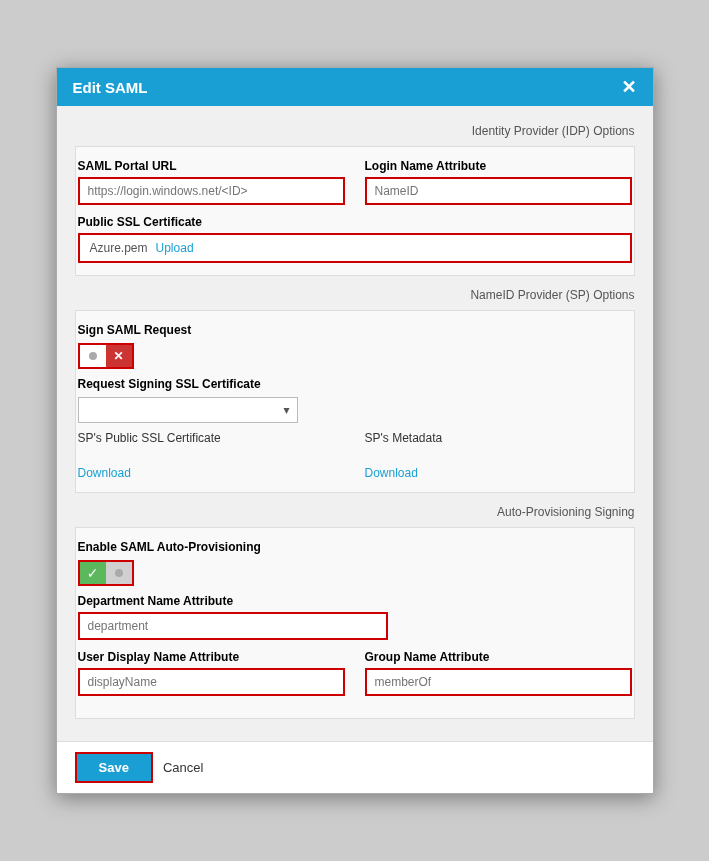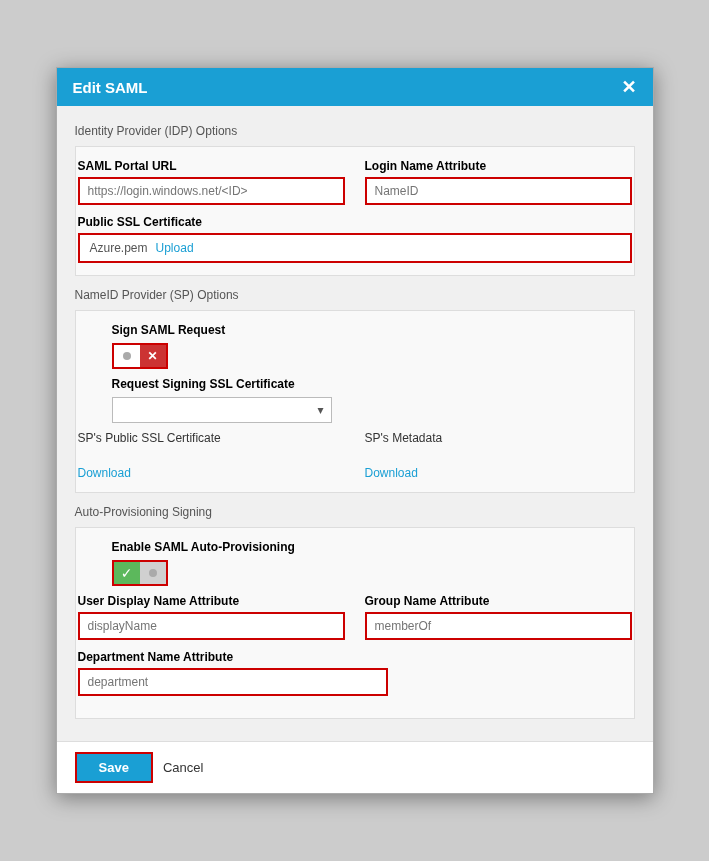--- a/index.html
+++ b/index.html
@@ -41,20 +41,21 @@
     }
     .modal-body {
       padding: 14px 18px 10px;
       background: #f0f0f0;
     }
     .section-label {
       font-size: 12px;
       color: #555;
       margin-bottom: 8px;
       margin-top: 4px;
+      text-align: right;
     }
     .section-box {
       background: #f9f9f9;
       border: 1px solid #ddd;
       padding: 12px 2px;
       margin-bottom: 12px;
     }
     .form-row {
       display: flex;
       gap: 20px;
@@ -225,21 +226,21 @@
       font-weight: bold;
       cursor: pointer;
     }
     .cancel-btn {
       background: none;
       border: none;
       font-size: 13px;
       color: #333;
       cursor: pointer;
     }
-    .mb-8 { margin-bottom: 8px; margin-left: 34px; }
+    .mb-8 { margin-bottom: 8px; }
     .mt-8 { margin-top: 8px; }
   </style>
 </head>
 <body>
 
 <div class="modal">
 
   <div class="modal-header">
     <span class="modal-header-title">Edit SAML</span>
     <button class="close-btn">✕</button>
@@ -303,34 +304,34 @@
     <div class="section-box">
       <div class="mb-8">
         <div class="sub-label">Enable SAML Auto-Provisioning</div>
         <div class="toggle-green-container">
           <div class="toggle-check">✓</div>
           <div class="toggle-off-gray">
             <div class="toggle-knob"></div>
           </div>
         </div>
       </div>
+      <div class="form-row">
+        <div class="form-group">
+          <label class="form-label">Department Name Attribute</label>
+          <input class="form-input" type="text" style="max-width: 310px;" placeholder="department">
+        </div>
+      </div>
       <div class="form-row mt-8">
         <div class="form-group">
           <label class="form-label">User Display Name Attribute</label>
           <input class="form-input" type="text" placeholder="displayName" style="">
         </div>
         <div class="form-group">
           <label class="form-label">Group Name Attribute</label>
           <input class="form-input" type="text" placeholder="memberOf" style="">
-        </div>
-      </div>
-      <div class="form-row">
-        <div class="form-group">
-          <label class="form-label">Department Name Attribute</label>
-          <input class="form-input" type="text" style="max-width: 310px;" placeholder="department">
         </div>
       </div>
     </div>
 
   </div>
 
   <div class="footer">
     <button class="save-btn">Save</button>
     <button class="cancel-btn">Cancel</button>
   </div>

